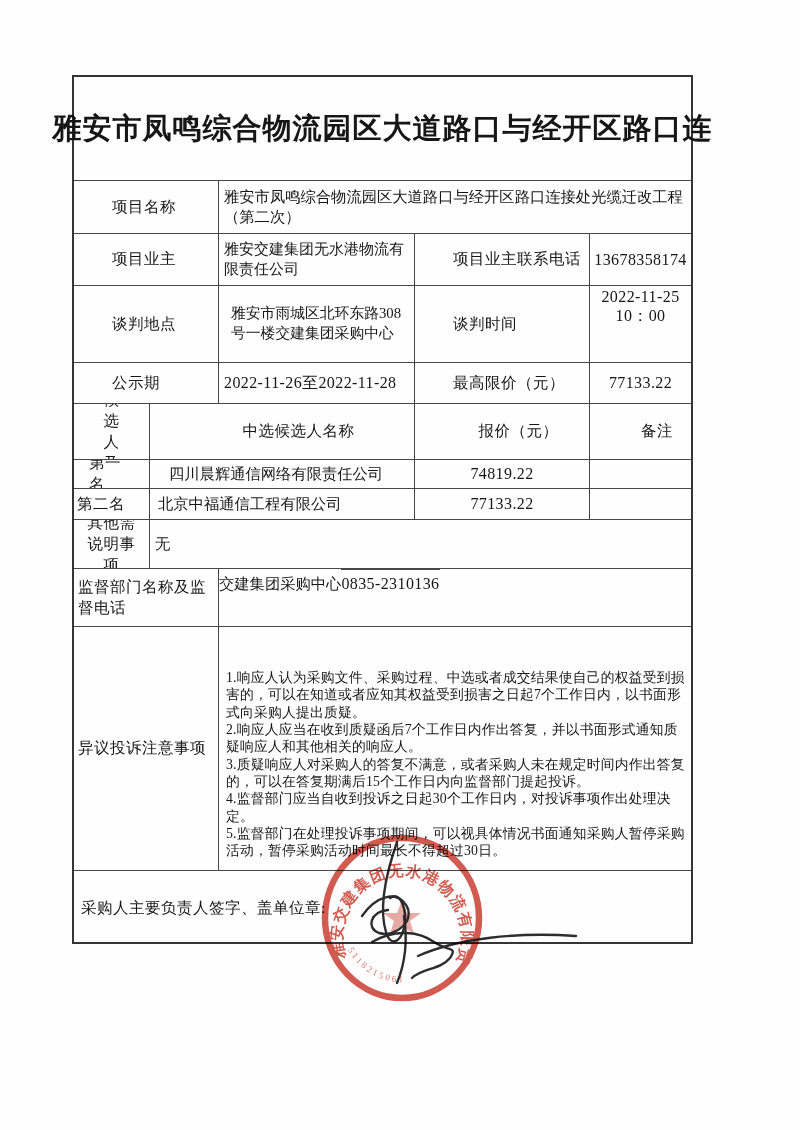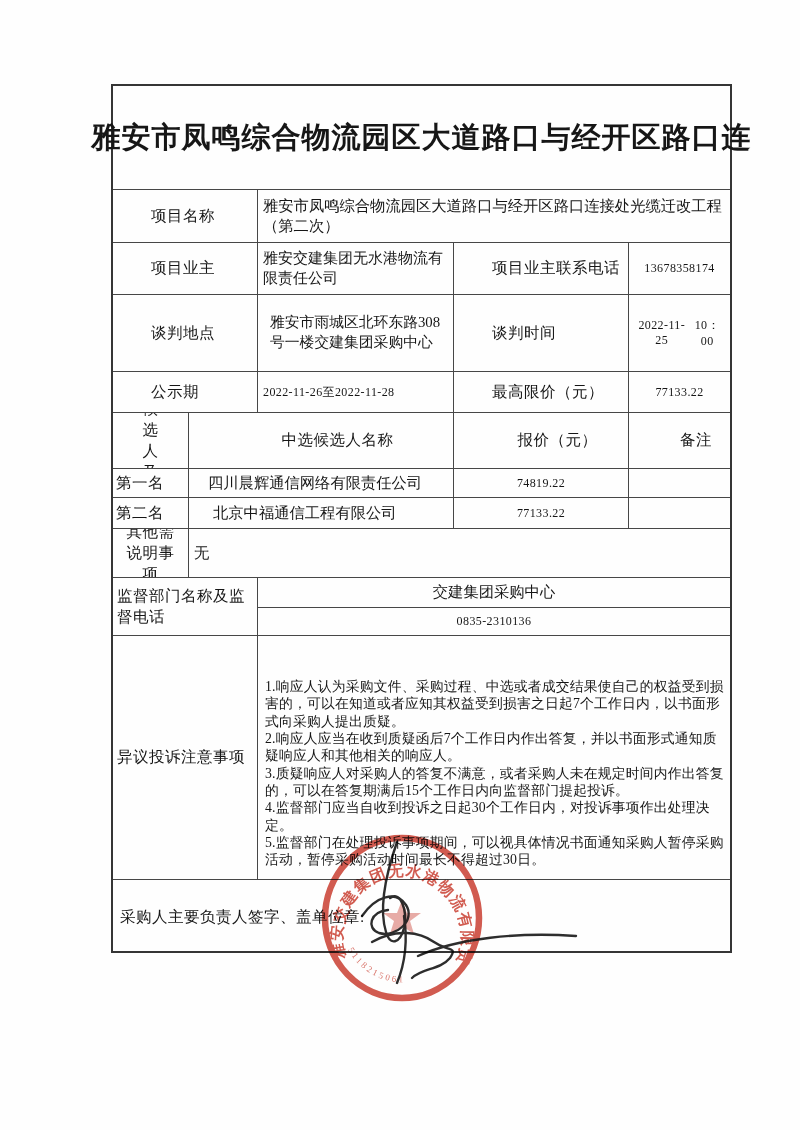--- a/index.html
+++ b/index.html
@@ -3,45 +3,45 @@
 <meta charset="utf-8">
 <style>
   html,body{margin:0;padding:0;}
   body{
     width:800px;height:1130px;position:relative;background:#ffffff;
     font-family:"Liberation Serif","DejaVu Serif",serif;color:#161616;
     overflow:hidden;
   }
   .sheet{position:absolute;inset:0;background:#fefefe;}
   .tbl{
-    position:absolute;left:72px;top:84px;width:621px;height:869px;
-    box-sizing:border-box;border:2px solid #353535;background:transparent;margin-left:39px;
+    position:absolute;left:72px;top:75px;width:621px;height:869px;
+    box-sizing:border-box;border:2px solid #353535;background:transparent;
   }
   .row{display:flex;box-sizing:border-box;border-top:1.5px solid #474747;}
   .row.first{border-top:none;}
   .c{box-sizing:border-box;display:flex;align-items:center;padding:2px 5px;overflow:hidden;}
   .c + .c{border-left:1.5px solid #474747;}
   .lbl{font-size:15.5px;letter-spacing:.5px;padding-left:38px;}
   .val{font-size:15.3px;line-height:1.32;}
   .ctr{justify-content:center;text-align:center;}
   .wA{width:144px;flex:none;}
   .wB{width:196px;flex:none;}
   .wC{width:175px;flex:none;}
   .wD{flex:1;}
   .wA2{width:75px;flex:none;}
   .wB2{width:265px;flex:none;}
   .wA3{width:75px;flex:none;}
   .title-row{height:103px;flex-direction:column;justify-content:center;align-items:center;}
   .title-line{font-size:29px;font-weight:bold;letter-spacing:1px;line-height:1.55;text-align:center;white-space:nowrap;}
-  .sup-right{flex:1;display:flex;flex-direction:column;}
+  .sup-right{flex:1;display:flex;flex-direction:row;}
   .sup-sub{box-sizing:border-box;height:30px;display:flex;align-items:center;justify-content:center;font-size:15.3px;}
   .sup-sub + .sup-sub{border-top:1.5px solid #474747;height:28px;}
   .notice{flex:1;display:block;padding:42px 4px 6px 7px;}
   .notice p{margin:0;font-size:13.8px;line-height:1.255;letter-spacing:.2px;}
-  .numtxt{font-size:12px;letter-spacing:.4px;}
+  .numtxt{font-size:16px;letter-spacing:.4px;}
   .stamp-wrap{position:absolute;left:300px;top:820px;width:300px;height:210px;pointer-events:none;}
   .seal{mix-blend-mode:multiply;}
 </style>
 </head>
 <body>
 
 <div class="sheet">
 
   <div class="tbl">
 
@@ -58,50 +58,50 @@
       <div class="c wA lbl">项目业主</div>
       <div class="c wB val" style="font-size:15px">雅安交建集团无水港物流有限责任公司</div>
       <div class="c wC lbl">项目业主联系电话</div>
       <div class="c wD ctr numtxt">13678358174</div>
     </div>
 
     <div class="row" style="height:77px">
       <div class="c wA lbl">谈判地点</div>
       <div class="c wB val" style="font-size:14.8px;padding:2px 12px">雅安市雨城区北环东路308号一楼交建集团采购中心</div>
       <div class="c wC lbl">谈判时间</div>
-      <div class="c wD ctr" style="flex-direction:row;justify-content:flex-start">
+      <div class="c wD ctr" style="flex-direction:column;justify-content:flex-start">
         <div class="numtxt">2022-11-25</div>
         <div class="numtxt">10：00</div>
       </div>
     </div>
 
     <div class="row" style="height:41px">
       <div class="c wA lbl">公示期</div>
       <div class="c wB numtxt">2022-11-26至2022-11-28</div>
       <div class="c wC lbl">最高限价（元）</div>
       <div class="c wD ctr numtxt">77133.22</div>
     </div>
 
     <div class="row" style="height:56px">
       <div class="c wA2 ctr lbl" style="padding:2px 24px">中选候选人及排序</div>
       <div class="c wB2 ctr lbl">中选候选人名称</div>
       <div class="c wC ctr lbl">报价（元）</div>
       <div class="c wD ctr lbl">备注</div>
     </div>
 
     <div class="row" style="height:29px">
-      <div class="c wA2 lbl" style="padding:2px 3px">第一名</div>
+      <div class="c wA2 lbl" style="padding:2px 15px">第一名</div>
       <div class="c wB2 val" style="padding:2px 19px">四川晨辉通信网络有限责任公司</div>
       <div class="c wC ctr numtxt">74819.22</div>
       <div class="c wD"></div>
     </div>
 
     <div class="row" style="height:31px">
       <div class="c wA2 lbl" style="padding:2px 3px">第二名</div>
-      <div class="c wB2 val" style="padding:2px 24px">北京中福通信工程有限公司</div>
+      <div class="c wB2 val" style="padding:2px 8px">北京中福通信工程有限公司</div>
       <div class="c wC ctr numtxt">77133.22</div>
       <div class="c wD"></div>
     </div>
 
     <div class="row" style="height:49px">
       <div class="c wA3 ctr lbl" style="padding:2px 6px">其他需说明事项</div>
       <div class="c wD val">无</div>
     </div>
 
     <div class="row" style="height:58px">

